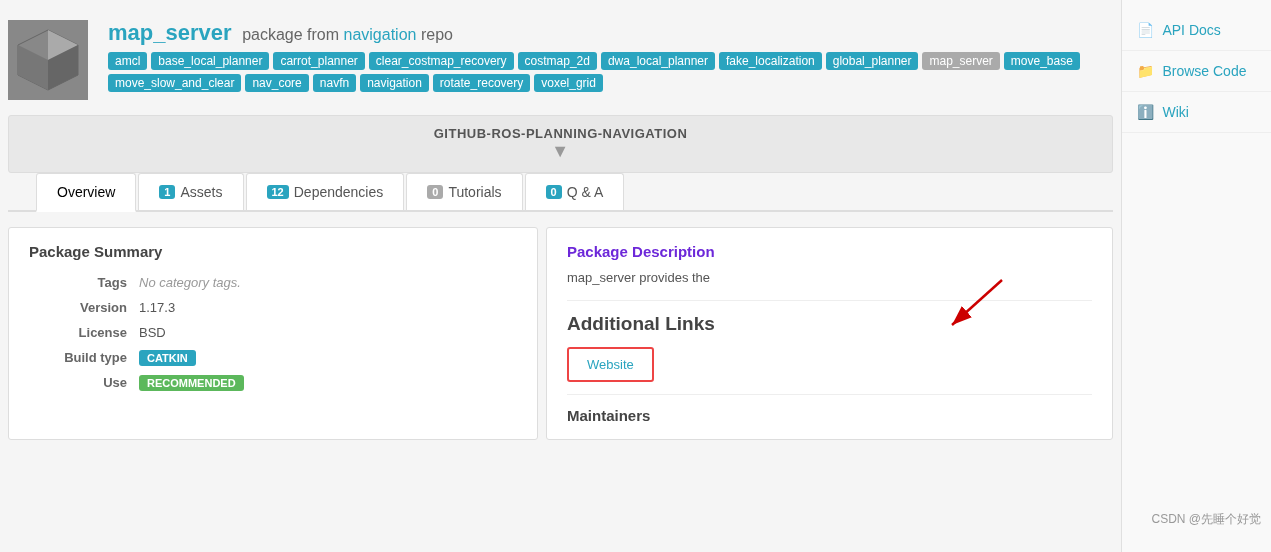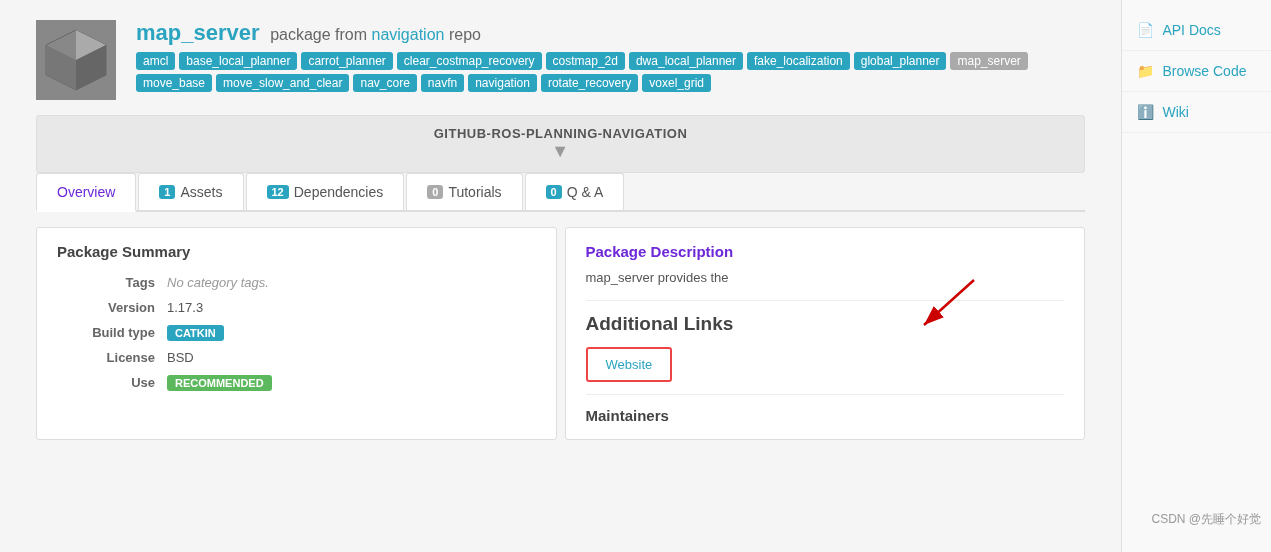--- a/index.html
+++ b/index.html
@@ -1,20 +1,20 @@
 <!DOCTYPE html>
 <html><head>
   <meta charset="utf-8">
   <style>
     * { box-sizing: border-box; margin: 0; padding: 0; }
     body { font-family: 'Segoe UI', Arial, sans-serif; font-size: 14px; color: #333; background: #f5f5f5; }
 
     .page-wrapper { display: flex; width: 1271px; min-height: 552px; background: #f5f5f5; }
 
-    .main-content { flex: 1; padding: 10px 36px; }
+    .main-content { flex: 1; padding: 10px 8px; }
 
     
     .package-header { display: flex; align-items: flex-start; gap: 20px; padding: 10px 0 15px 0; }
     .package-logo { width: 80px; height: 80px; background: #888; display: flex; align-items: center; justify-content: center; flex-shrink: 0; }
     .package-logo svg { width: 70px; height: 70px; }
     .package-info { flex: 1; }
     .package-title { font-size: 22px; color: #2aa4bf; font-weight: 400; margin-bottom: 6px; }
     .package-title span.pkg-name { color: #2aa4bf; font-weight: 700; }
     .package-title span.pkg-meta { color: #666; font-size: 16px; font-weight: 400; }
     .package-title a { color: #2aa4bf; text-decoration: none; }
@@ -22,21 +22,21 @@
     .tag { background: #2aa4bf; color: #fff; border-radius: 3px; padding: 2px 7px; font-size: 12px; cursor: pointer; }
     .tag.grey { background: #aaa; }
 
     
     .repo-bar { background: #e8e8e8; border: 1px solid #ddd; border-radius: 3px; padding: 10px 15px; display: flex; align-items: center; justify-content: space-between; font-size: 13px; font-weight: 600; color: #555; letter-spacing: 0.5px; flex-direction: column; }
     .repo-bar-arrow { color: #999; font-size: 18px; }
 
     
     .tabs-row { display: flex; align-items: flex-end; border-bottom: 2px solid #ddd; margin-bottom: 0; }
     .tab { padding: 10px 20px; cursor: pointer; border: 1px solid #ddd; border-bottom: none; background: #fff; font-size: 14px; color: #555; margin-right: 2px; border-radius: 3px 3px 0 0; display: flex; align-items: center; gap: 5px; }
-    .tab.active { background: #fff; border-bottom: 2px solid #fff; color: #6d28d9; font-weight: 500; margin-bottom: -2px; }
+    .tab.active { background: #fff; border-bottom: 2px solid #fff; color: #000000; font-weight: 500; margin-bottom: -2px; margin-left: 28px; }
     .tab-badge { border-radius: 3px; color: #fff; font-size: 11px; padding: 1px 5px; font-weight: 600; }
     .tab-badge.blue { background: #2aa4bf; }
     .tab-badge.grey { background: #aaa; }
 
     
     .two-col { display: flex; gap: 8px; margin-top: 15px; }
 
     
     .summary-box { background: #fff; border: 1px solid #ddd; border-radius: 3px; padding: 15px 20px; flex: 1; max-width: 530px; }
     .summary-box h3 { font-size: 15px; font-weight: 600; color: #444; margin-bottom: 15px; }
@@ -144,26 +144,26 @@
         <div id="summary-fields-container">
             <div class="summary-row">
               <div class="summary-label">Tags</div>
               <div class="summary-value italic">No category tags.</div>
             </div>
             <div class="summary-row">
               <div class="summary-label">Version</div>
               <div class="summary-value">1.17.3</div>
             </div>
             <div class="summary-row">
+              <div class="summary-label">License</div>
+              <div class="summary-value">BSD</div>
+            </div>
+            <div class="summary-row">
               <div class="summary-label">Build type</div>
               <div class="summary-value"><span class="badge-catkin">CATKIN</span></div>
-            </div>
-            <div class="summary-row">
-              <div class="summary-label">License</div>
-              <div class="summary-value">BSD</div>
             </div>
             <div class="summary-row">
               <div class="summary-label">Use</div>
               <div class="summary-value"><span class="badge-recommended">RECOMMENDED</span></div>
             </div>
           </div>
       </div>
 
       <div class="desc-box">
         <h3>Package Description</h3>

